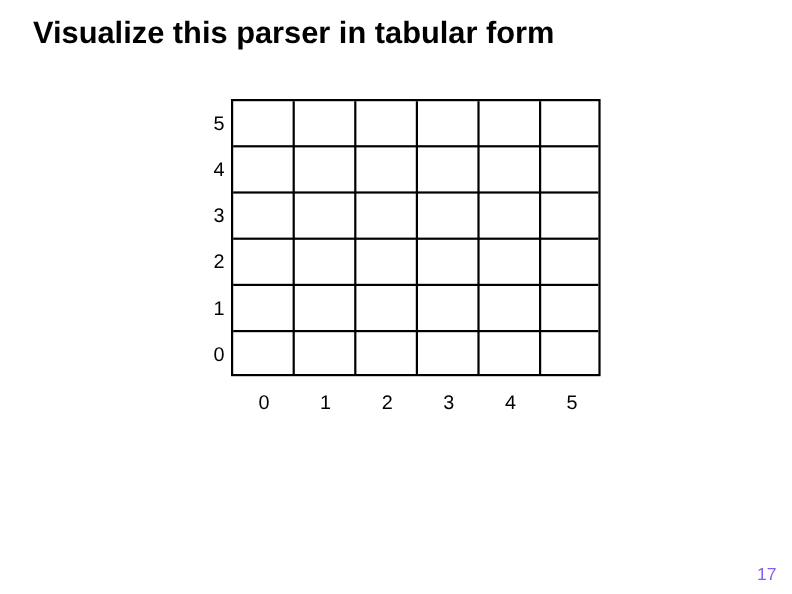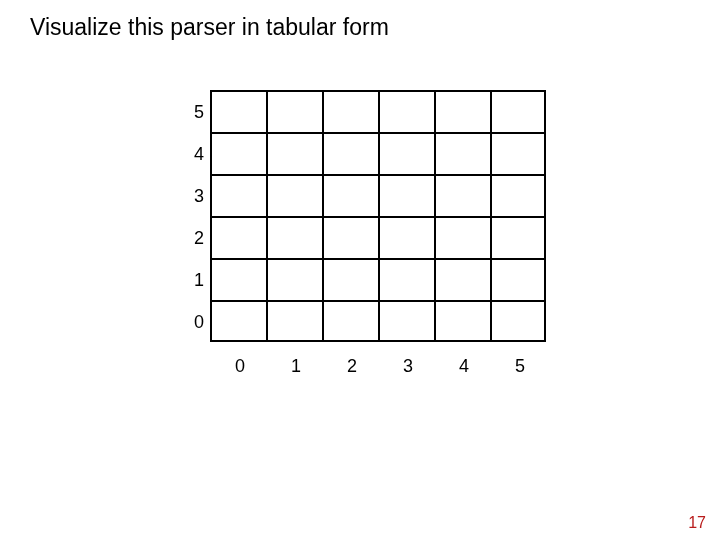--- a/index.html
+++ b/index.html
@@ -8,22 +8,22 @@
       height: 540px;
       background: #ffffff;
       font-family: sans-serif;
       position: relative;
       overflow: hidden;
     }
     .title {
       position: absolute;
       top: 14px;
       left: 30px;
-      font-size: 23px;
-      font-weight: 400;
+      font-size: 28px;
+      font-weight: 700;
       color: #000;
     }
     .chart-area {
       position: absolute;
       top: 90px;
       left: 210px;
     }
     .grid {
       position: relative;
       width: 336px;
@@ -58,21 +58,21 @@
       text-align: center;
       font-size: 18px;
       color: #000;
       top: 264px;
     }
     .page-num {
       position: absolute;
       bottom: 8px;
       right: 14px;
       font-size: 16px;
-      color: #b91c1c;
+      color: #8b5cf6;
     }
   </style>
 </head>
 <body>
 
 <div class="title">Visualize this parser in tabular form</div>
 
 <div class="chart-area">
   <div class="grid">
     <div class="hline" style="top:40px;"></div>

